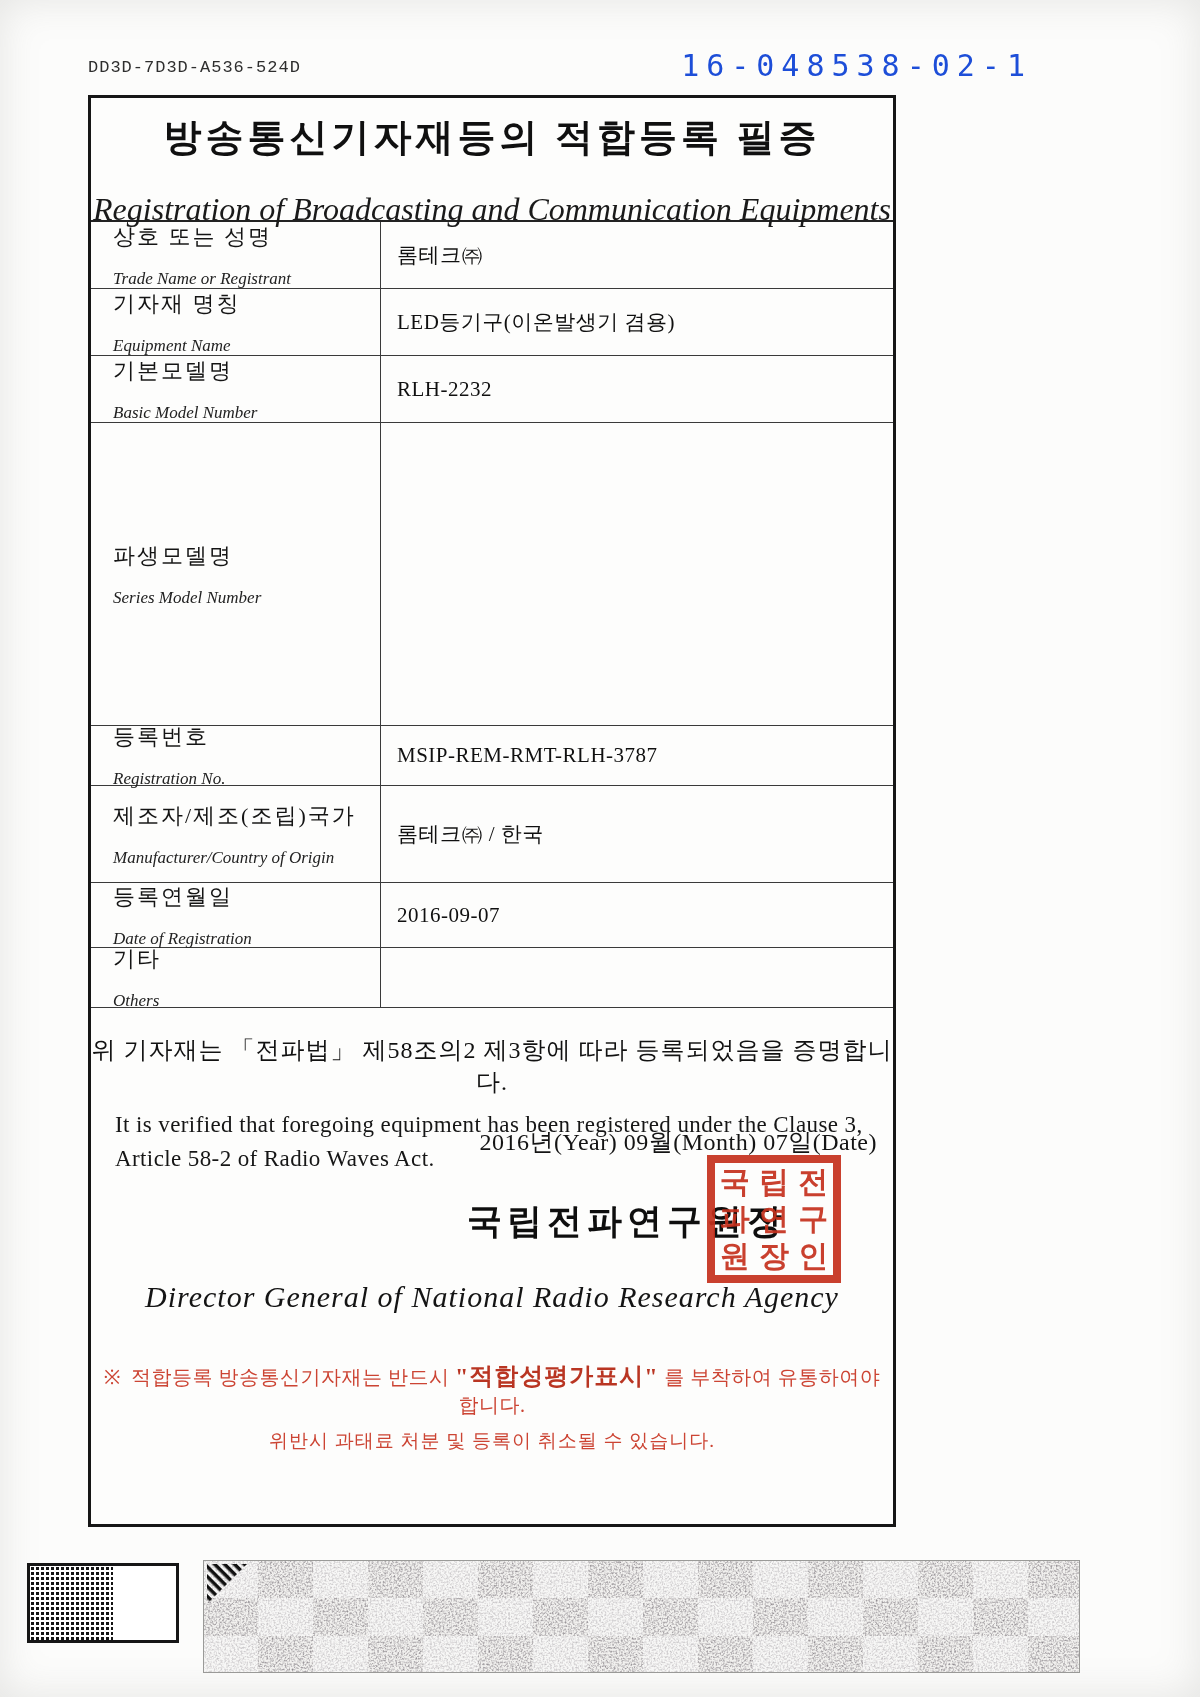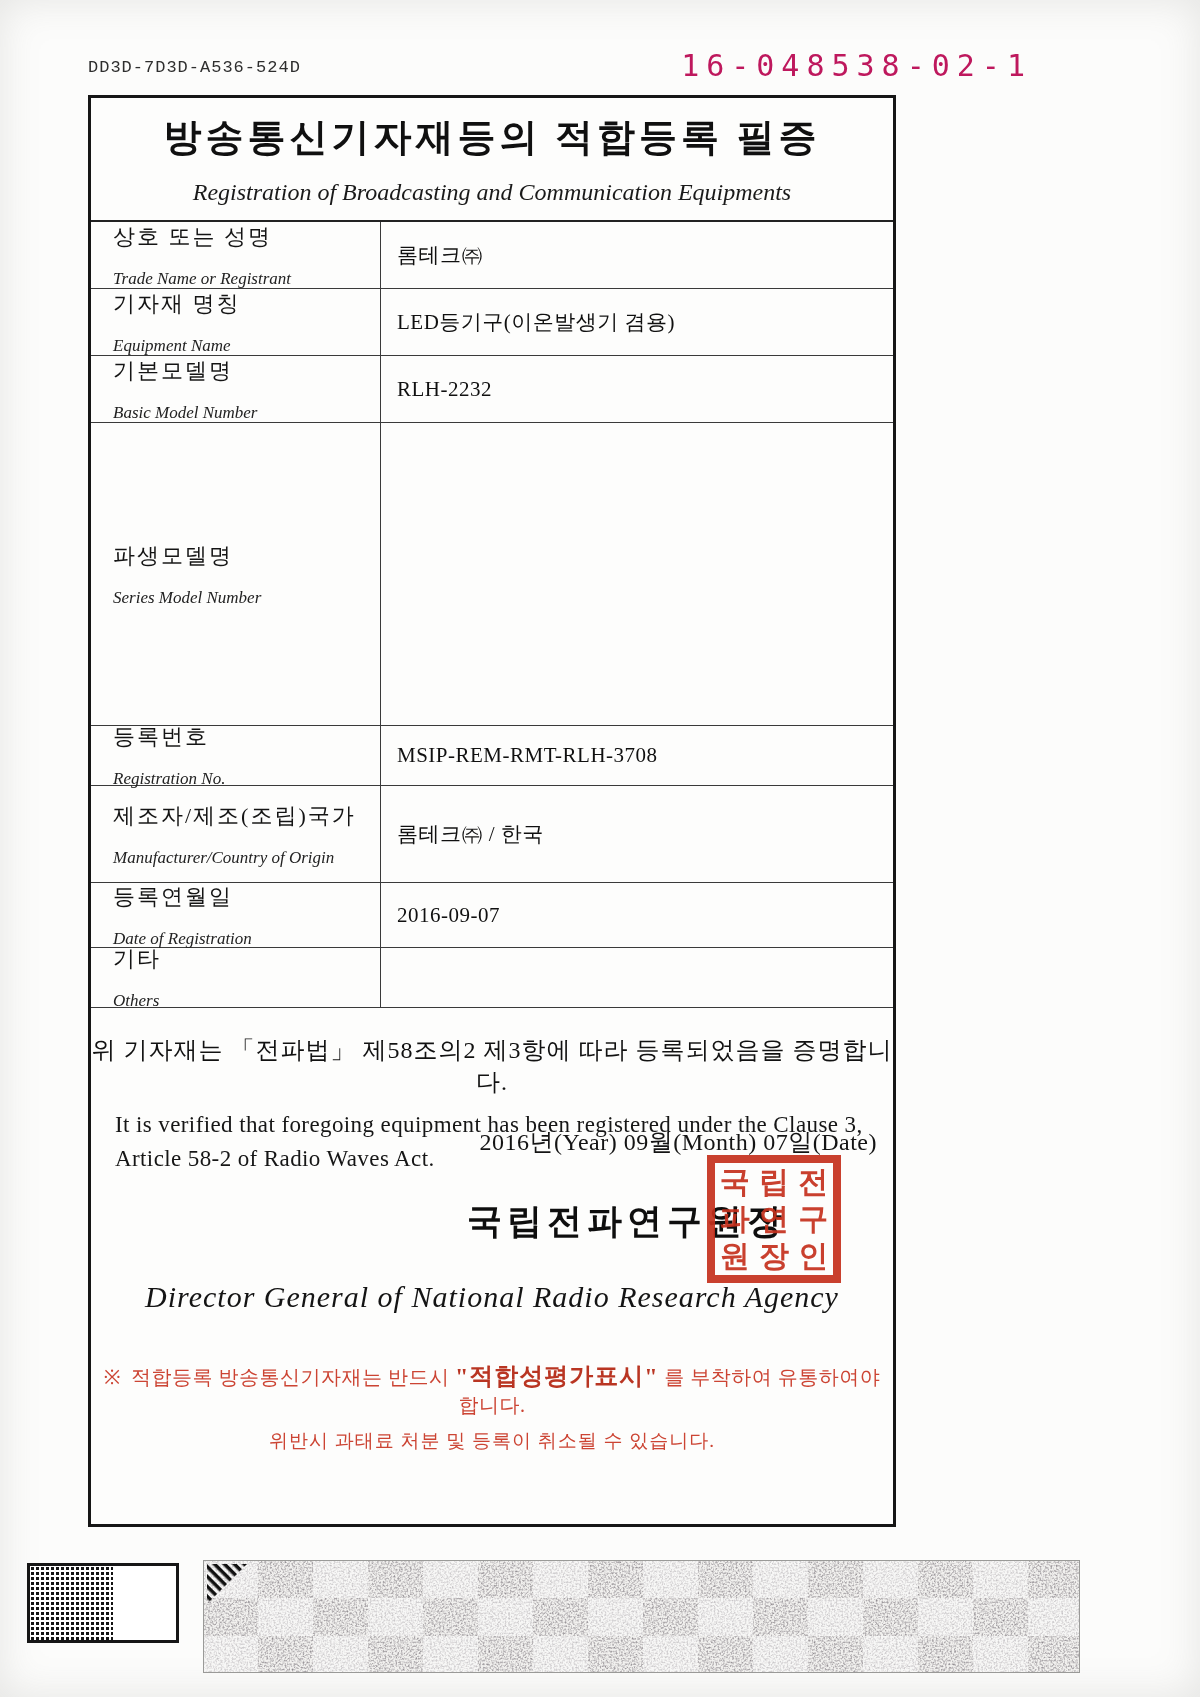--- a/index.html
+++ b/index.html
@@ -3,27 +3,27 @@
 <meta charset="utf-8">
 <style>
   html,body{margin:0;padding:0;}
   body{font-family:"Liberation Serif", serif; color:#1c1c1c; background:#e9e9e7;}
   .page{position:relative;width:1200px;height:1697px;background:#fcfcfb;overflow:hidden;margin:0 auto;
         box-shadow:inset 0 0 40px rgba(120,120,115,0.18);}
   
   .doc-code{position:absolute;left:88px;top:58px;font-family:"Liberation Mono", monospace;
             font-size:17px;letter-spacing:1px;color:#2e2e2e;}
   .cert-number{position:absolute;right:168px;top:48px;font-family:"DejaVu Sans Mono", monospace;
-               font-size:30px;font-weight:500;letter-spacing:7px;color:#be185d;}
+               font-size:30px;font-weight:500;letter-spacing:7px;color:#1d4ed8;}
   
   .cert-box{position:absolute;left:88px;top:95px;width:808px;height:1432px;
             border:3px solid #161616;box-sizing:border-box;background:#fdfdfc;}
   .title-block{height:124px;border-bottom:2px solid #222;text-align:center;box-sizing:border-box;padding-top:14px;}
   .title-ko{font-size:38px;font-weight:bold;letter-spacing:4px;color:#101010;}
-  .title-en{font-size:24px;font-style:italic;margin-top:16px;color:#1a1a1a;}
+  .title-en{font-size:32px;font-style:italic;margin-top:28px;color:#1a1a1a;}
   
   .trow{display:flex;border-bottom:1.6px solid #3a3a3a;box-sizing:border-box;}
   .tlabel{width:290px;border-right:1.6px solid #3a3a3a;box-sizing:border-box;
           padding-left:22px;display:flex;flex-direction:column;justify-content:center;}
   .tlabel .ko{font-size:22px;letter-spacing:2px;color:#141414;}
   .tlabel .en{font-size:17px;font-style:italic;color:#222;margin-top:17px;}
   .tvalue{flex:1;display:flex;align-items:center;padding-left:16px;font-size:21px;color:#101010;letter-spacing:0.5px;}
   .h68{height:67px}.h67{height:67px}.h303{height:303px}.h60{height:60px}.h97{height:97px}.h65{height:65px}
   
   .statement{position:relative;height:515px;}
@@ -95,21 +95,21 @@
         <span class="en">Series Model Number</span>
       </div>
       <div class="tvalue"></div>
     </div>
 
     <div class="trow h60">
       <div class="tlabel">
         <span class="ko">등록번호</span>
         <span class="en">Registration No.</span>
       </div>
-      <div class="tvalue">MSIP-REM-RMT-RLH-3708</div>
+      <div class="tvalue">MSIP-REM-RMT-RLH-3787</div>
     </div>
 
     <div class="trow h97">
       <div class="tlabel">
         <span class="ko">제조자/제조(조립)국가</span>
         <span class="en">Manufacturer/Country of Origin</span>
       </div>
       <div class="tvalue">롬테크㈜ / 한국</div>
     </div>
 

